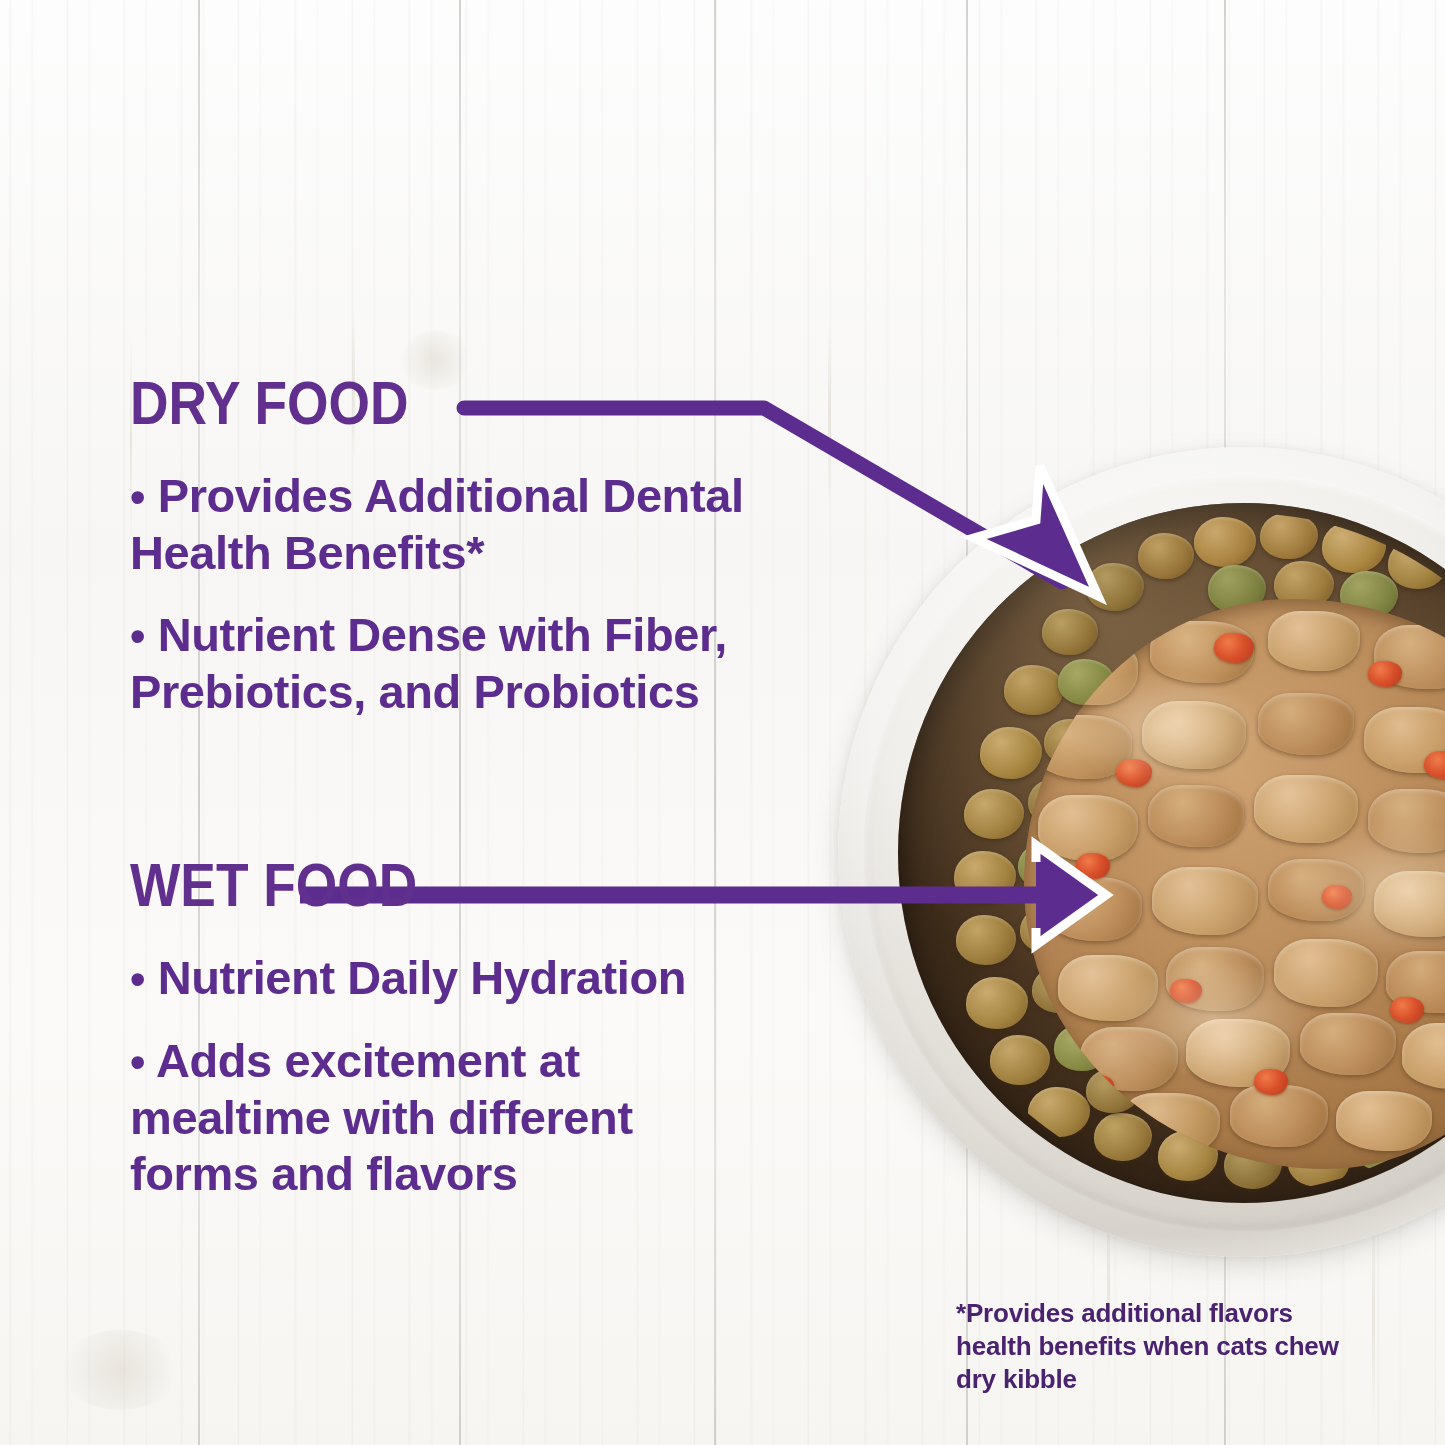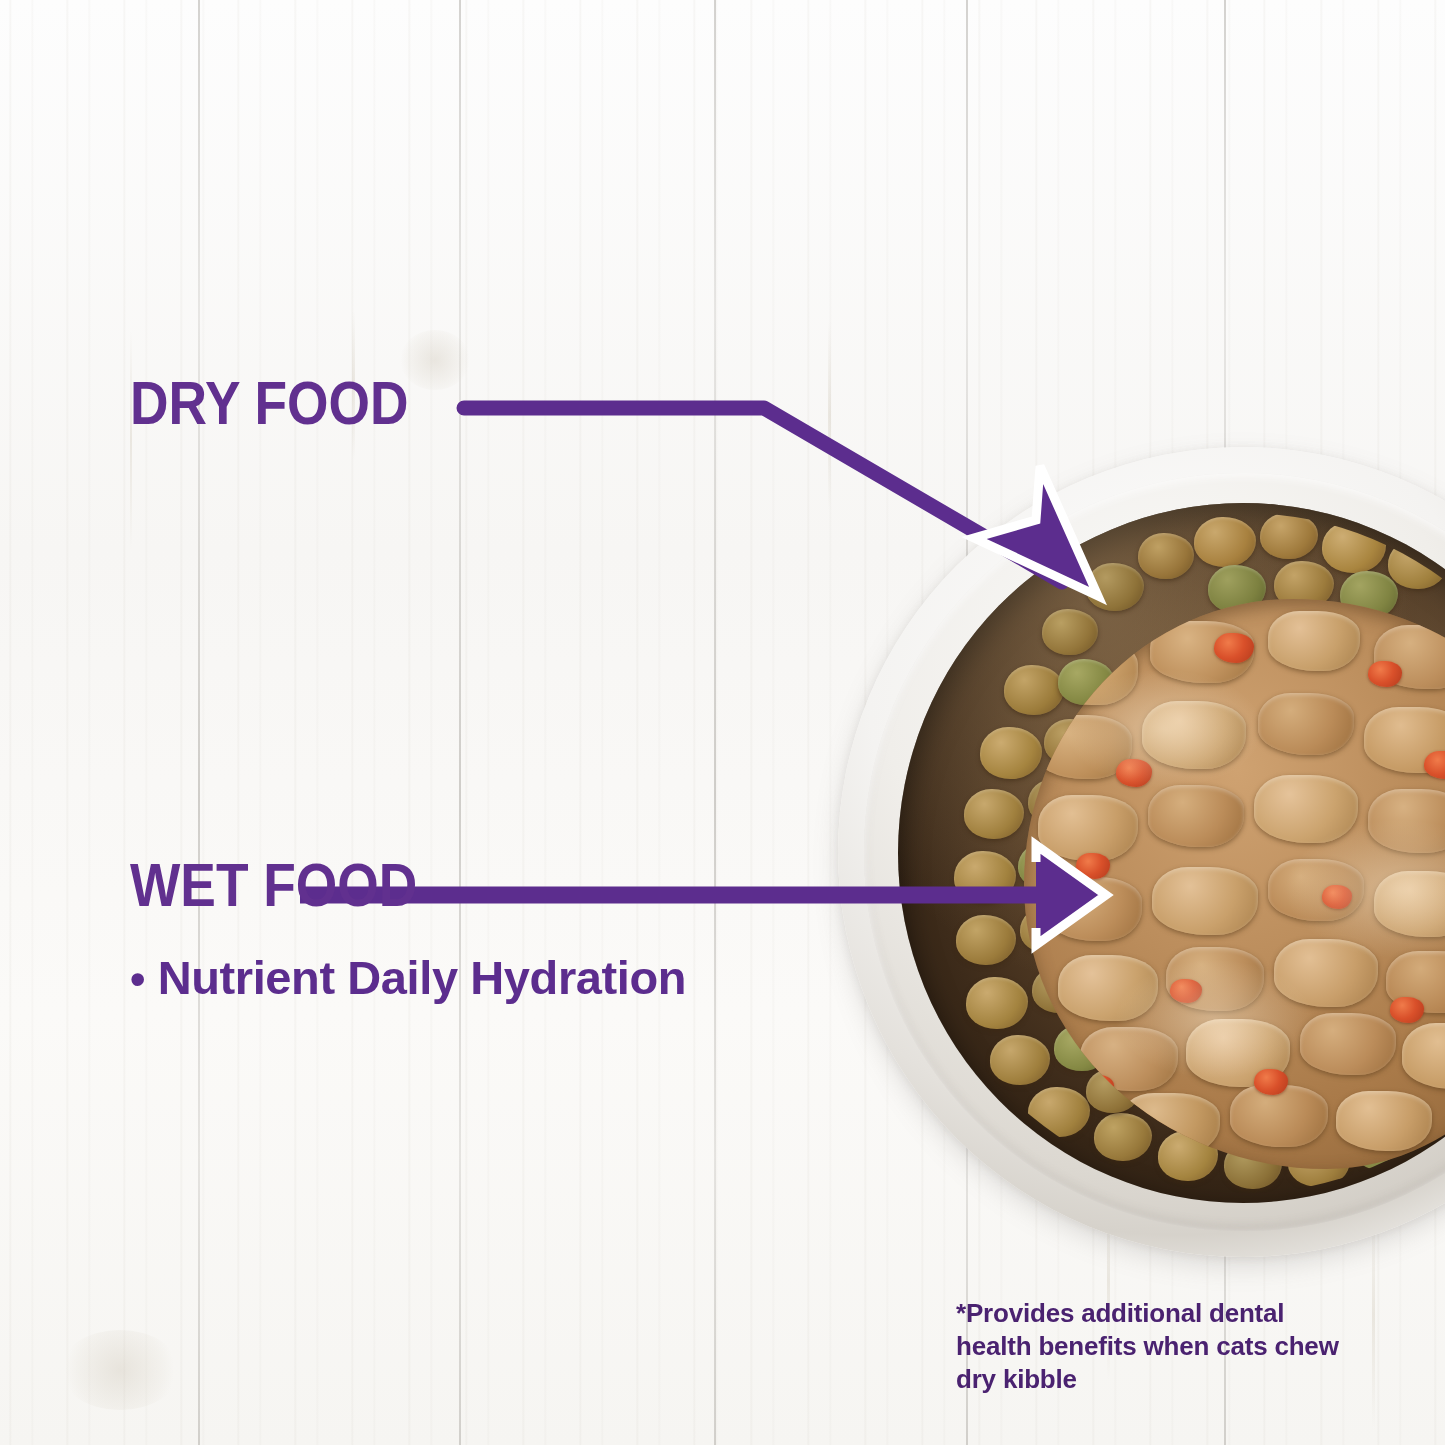--- a/index.html
+++ b/index.html
@@ -354,29 +354,43 @@
 
       <path d="M1036 862 L1036 845 L1106 895 L1036 945 L1036 928" fill="#5C2D8E" stroke="#FFFFFF" stroke-width="9" stroke-linejoin="miter"></path>
       <path d="M300 886 L1040 886" stroke="#FFFFFF" stroke-width="0" fill="none"></path>
     </g>
   </svg>
 
   <div id="content">
 
     <div class="section" id="dry-section">
       <div class="sec-head">DRY FOOD</div>
+      <div class="bullets">
+        <div class="bullet">
+          <span class="dot">•</span>
+          <span>Provides Additional Dental Health Benefits*</span>
+        </div>
+        <div class="bullet">
+          <span class="dot">•</span>
+          <span>Nutrient Dense with Fiber, Prebiotics, and Probiotics</span>
+        </div>
+      </div>
     </div>
 
     <div class="section" id="wet-section">
       <div class="sec-head">WET FOOD</div>
       <div class="bullets">
         <div class="bullet">
           <span class="dot">•</span>
           <span>Nutrient Daily Hydration</span>
         </div>
+        <div class="bullet">
+          <span class="dot">•</span>
+          <span>Adds excitement at mealtime with different forms and flavors</span>
+        </div>
       </div>
     </div>
 
   </div>
 
-  <div id="footnote">*Provides additional dental health benefits when cats chew dry kibble</div>
+  <div id="footnote">*Provides additional flavors health benefits when cats chew dry kibble</div>
 
 </div>
 
 </body></html>

